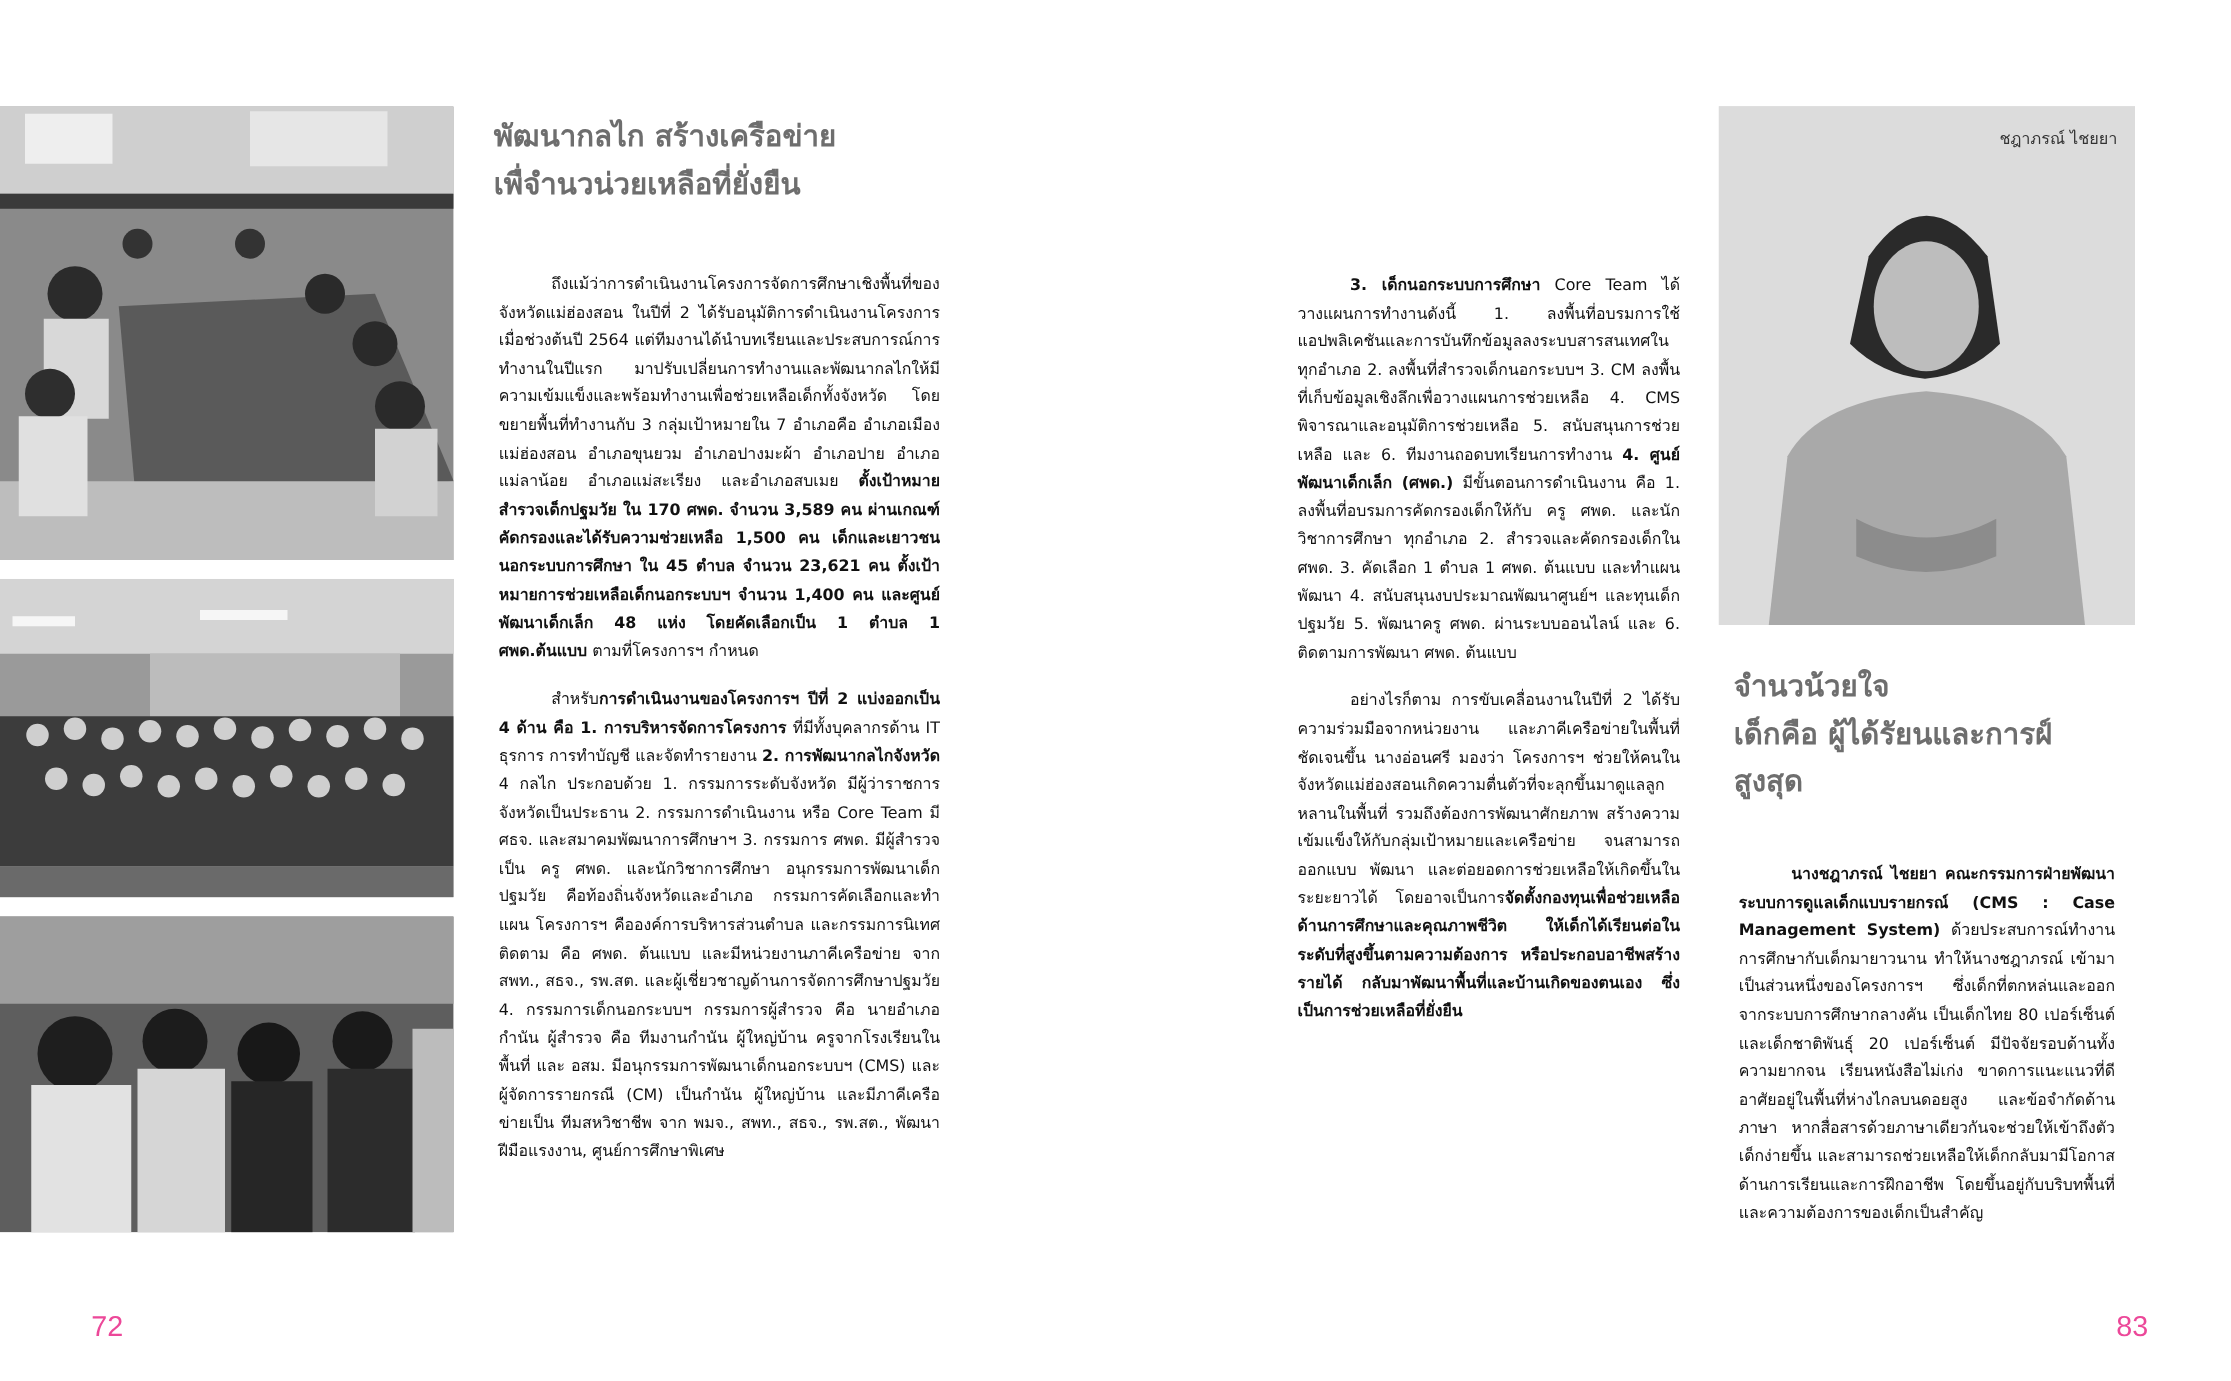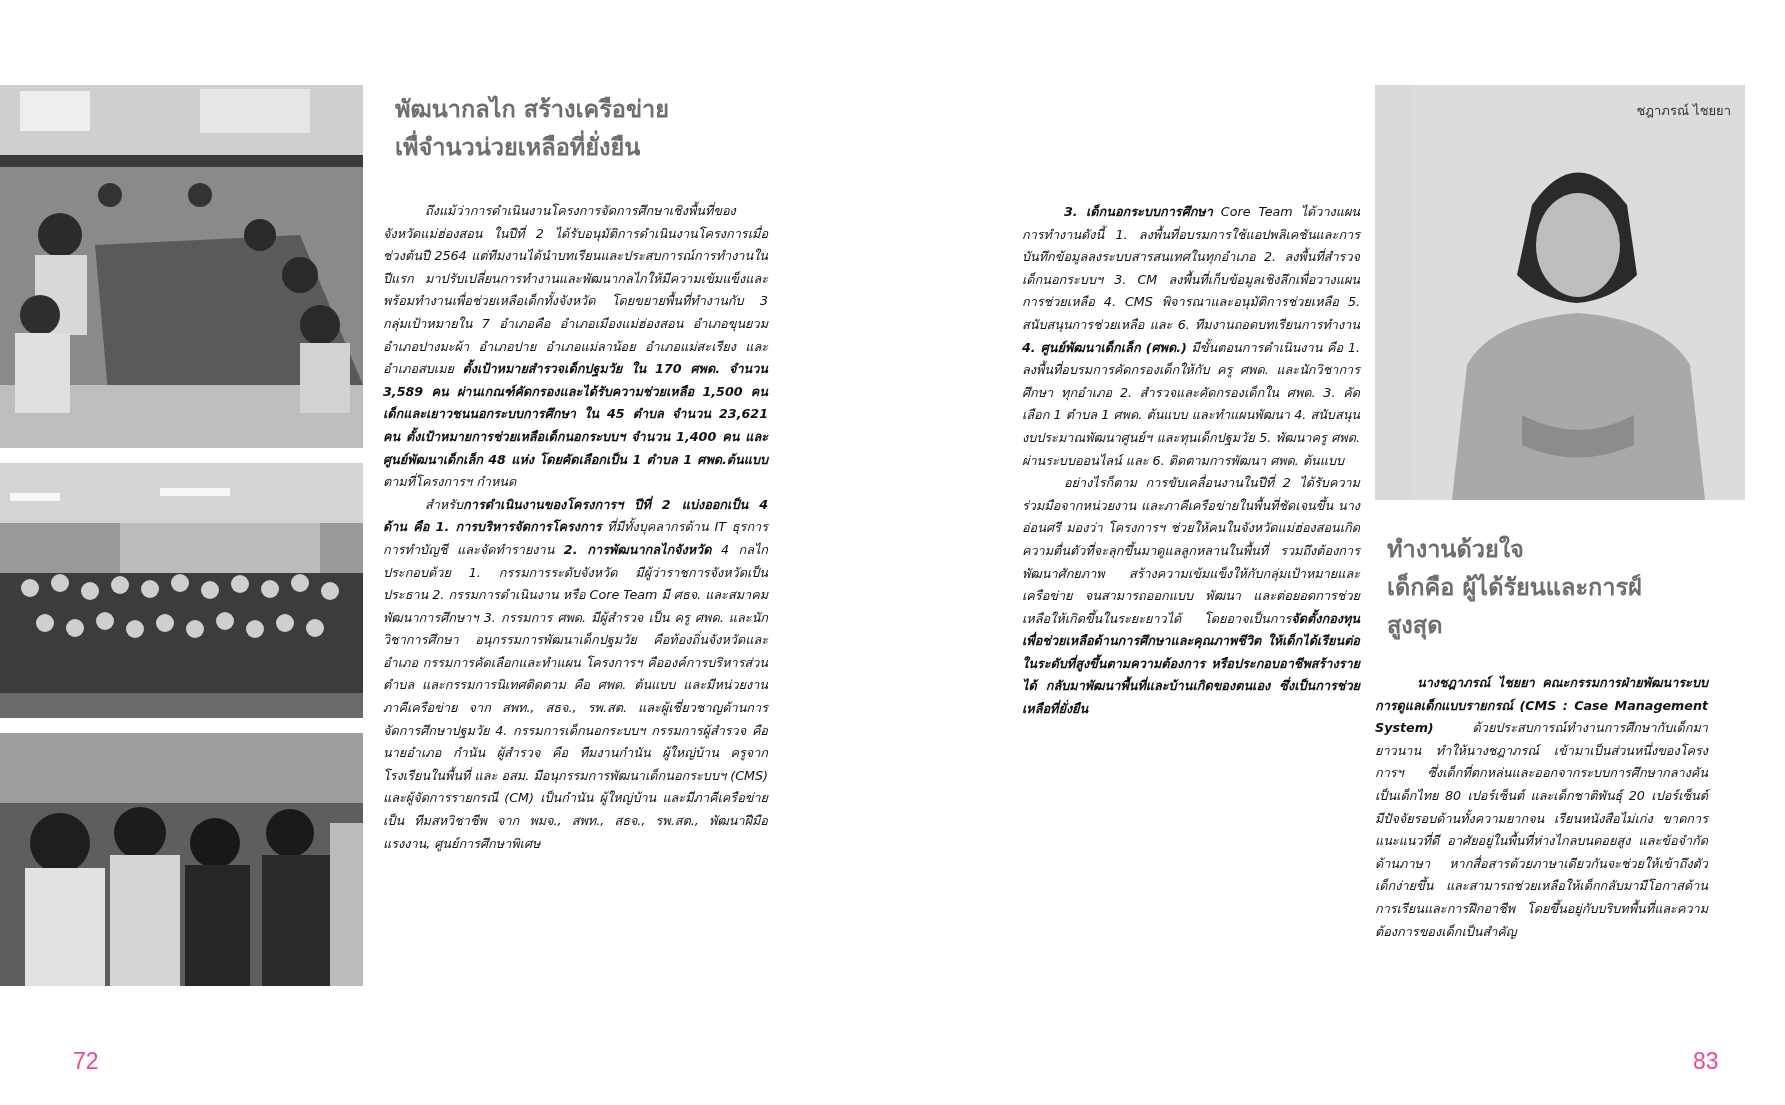--- a/index.html
+++ b/index.html
@@ -8,28 +8,28 @@
   .photo { position: absolute; left: 0; width: 363px; overflow: hidden; }
   .photo svg { width: 100%; height: 100%; display: block; }
   #photo-1 { top: 85px; height: 363px; }
   #photo-2 { top: 463px; height: 255px; }
   #photo-3 { top: 733px; height: 253px; }
   .headline { position: absolute; font-family: "DejaVu Sans", sans-serif;
               font-weight: bold; color: #6e6e6e; font-size: 23.5px; line-height: 38px; margin: 12px; }
   #left-headline { left: 383px; top: 78px; width: 360px; }
   #right-headline { left: 1375px; top: 518px; width: 330px; }
   .col { position: absolute; font-size: 12.7px; line-height: 22.6px; text-align: justify; }
-  .col p { margin: 0; font-style: italic; }
+  .col p { margin: 16px; }
   .col p.indent { text-indent: 42px; }
   .col b { font-weight: bold; }
   #left-col { left: 383px; top: 200px; width: 385px; }
   #mid-col { left: 1022px; top: 201px; width: 338px; }
   #right-col { left: 1375px; top: 672px; width: 333px; }
   #portrait { position: absolute; left: 1375px; top: 85px; width: 333px; height: 415px;
-              background: #d9d9d9; overflow: hidden; padding-left: 37px; }
+              background: #d9d9d9; overflow: hidden; }
   #portrait svg { width: 100%; height: 100%; display: block; }
   #portrait-caption { position: absolute; right: 14px; top: 15px; font-size: 13px; color: #333; }
   .page-num { position: absolute; top: 1048px; font-family: "Liberation Sans", sans-serif;
               font-size: 23px; color: #ec4899; }
   #page-left { left: 73px; }
   #page-right { left: 1693px; }
 </style>
 </head>
 <body>
 
@@ -126,21 +126,21 @@
     <rect width="333" height="415" fill="#dcdcdc"></rect>
     <path d="M120,120 Q165,55 215,120 L225,190 Q200,215 165,218 Q130,215 105,190 Z" fill="#2a2a2a"></path>
     <ellipse cx="166" cy="160" rx="42" ry="52" fill="#bdbdbd"></ellipse>
     <path d="M40,415 L55,280 Q80,235 166,228 Q252,235 278,280 L293,415 Z" fill="#a9a9a9"></path>
     <path d="M110,330 Q166,360 222,330 L222,360 Q166,385 110,360 Z" fill="#8c8c8c"></path>
   </svg>
   <div id="portrait-caption">ชฎาภรณ์ ไชยยา</div>
 </div>
 
 <h2 class="headline" id="right-headline">
-  <span>ทำงานด้วยใจ</span><br>
+  <span>จำนวน้วยใจ</span><br>
   <span>เด็กคือ ผู้ได้รัยนและการฝ์</span><br>
   <span>สูงสุด</span>
 </h2>
 
 <div class="col" id="right-col">
   <p class="indent"><b>นางชฎาภรณ์ ไชยยา คณะกรรมการฝ่ายพัฒนาระบบการดูแลเด็กแบบรายกรณ์ (CMS : Case Management System)</b><span> ด้วยประสบการณ์ทำงานการศึกษากับเด็กมายาวนาน ทำให้นางชฎาภรณ์ เข้ามาเป็นส่วนหนึ่งของโครงการฯ ซึ่งเด็กที่ตกหล่นและออกจากระบบการศึกษากลางคัน เป็นเด็กไทย 80 เปอร์เซ็นต์ และเด็กชาติพันธุ์ 20 เปอร์เซ็นต์ มีปัจจัยรอบด้านทั้งความยากจน เรียนหนังสือไม่เก่ง ขาดการแนะแนวที่ดี อาศัยอยู่ในพื้นที่ห่างไกลบนดอยสูง และข้อจำกัดด้านภาษา หากสื่อสารด้วยภาษาเดียวกันจะช่วยให้เข้าถึงตัวเด็กง่ายขึ้น และสามารถช่วยเหลือให้เด็กกลับมามีโอกาสด้านการเรียนและการฝึกอาชีพ โดยขึ้นอยู่กับบริบทพื้นที่และความต้องการของเด็กเป็นสำคัญ</span></p>
 </div>
 
 <div class="page-num" id="page-right">83</div>
 

